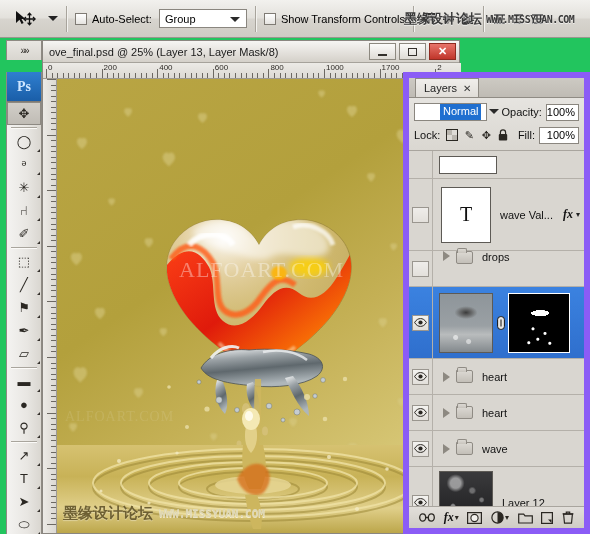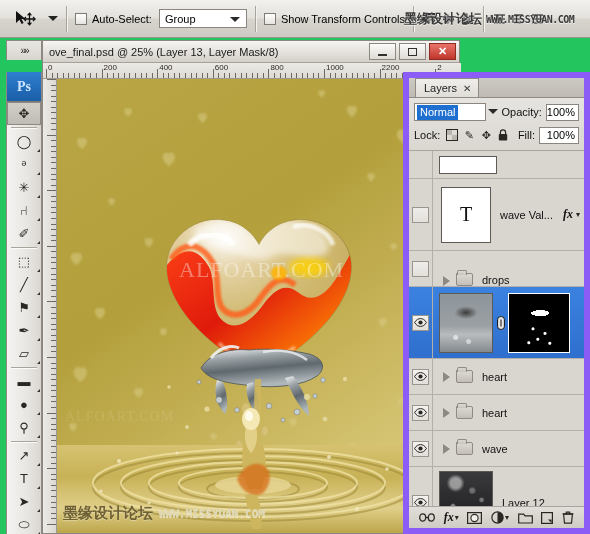--- a/index.html
+++ b/index.html
@@ -153,21 +153,21 @@
     display: flex; align-items: center; gap: 6px; font-size: 11px; color: #1d1d1d;
   }
   .ptab .x { font-size: 10px; color: #3a3a3a; }
   #panel-controls {
     background: linear-gradient(#e6e4e0,#dad7d1); border-bottom: 1px solid #a9a59e;
     padding: 4px 5px 5px 5px;
   }
   .ctl-row { display: flex; align-items: center; height: 20px; }
   .blend-select {
     width: 98px; height: 18px; border: 1px solid #8a867f; background: #fff;
-    position: relative; display: flex; align-items: center;
+    position: relative; display: flex;  padding-left: 23px;
   }
   .blend-val {
     background: #1f6fd0; color: #fff; font-size: 11px;
     padding: 1px 3px; margin-left: 2px; line-height: 13px;
   }
   .blend-arw {
     position: absolute; right: -14px; top: 6px; width: 0; height: 0;
     border-left: 5px solid transparent; border-right: 5px solid transparent;
     border-top: 5px solid #2a2a2a;
   }
@@ -526,21 +526,21 @@
         <div class="rtick" style="left: 386.64px;"></div>
         <div class="rtick maj" style="left: 392.2px;"></div>
         <div class="rtick" style="left: 397.76px;"></div>
         <div class="rtick" style="left: 403.32px;"></div>
         <div class="rnum" style="left: 5px;">0</div>
         <div class="rnum" style="left: 60.6px;">200</div>
         <div class="rnum" style="left: 116.2px;">400</div>
         <div class="rnum" style="left: 171.8px;">600</div>
         <div class="rnum" style="left: 227.4px;">800</div>
         <div class="rnum" style="left: 283px;">1000</div>
-        <div class="rnum" style="left: 338.6px;">2200</div>
+        <div class="rnum" style="left: 338.6px;">1700</div>
         <div class="rnum" style="left: 394.2px;">2</div>
       </div>
     <div id="ruler-v">
         <div style="position: absolute; right: 0px; width: 9px; height: 1px; background: rgb(108, 104, 98); top: 0px;"></div>
         <div style="position: absolute; right: 0px; width: 5px; height: 1px; background: rgb(108, 104, 98); top: 5.56px;"></div>
         <div style="position: absolute; right: 0px; width: 5px; height: 1px; background: rgb(108, 104, 98); top: 11.12px;"></div>
         <div style="position: absolute; right: 0px; width: 5px; height: 1px; background: rgb(108, 104, 98); top: 16.68px;"></div>
         <div style="position: absolute; right: 0px; width: 5px; height: 1px; background: rgb(108, 104, 98); top: 22.24px;"></div>
         <div style="position: absolute; right: 0px; width: 5px; height: 1px; background: rgb(108, 104, 98); top: 27.8px;"></div>
         <div style="position: absolute; right: 0px; width: 5px; height: 1px; background: rgb(108, 104, 98); top: 33.36px;"></div>
@@ -867,21 +867,21 @@
             <div class="fx-cell">
               <span class="fx-glyph">fx</span>
               <span style="font-size:8px;color:#222;">▾</span>
             </div>
           </div>
         </div>
         <div class="layer-row">
           <div class="eye-cell">
             <div class="eye-box empty"></div>
           </div>
-          <div style="flex: 1 1 0%; display: flex; align-items: flex-end; height: 100%;">
+          <div style="flex: 1 1 0%; display: flex; align-items: flex-start; height: 100%;">
             <div class="disc-tri"></div>
             <div class="folder-ico"></div>
             <div class="name-cell">drops</div>
           </div>
         </div>
         <div class="layer-row selected tall">
           <div class="eye-cell">
             <div class="eye-box">
               <svg width="13" height="9" viewBox="0 0 13 9">
                 <path d="M0.6 4.5C2.5 1.3 4.6 0.6 6.5 0.6S10.5 1.3 12.4 4.5C10.5 7.7 8.4 8.4 6.5 8.4S2.5 7.7 0.6 4.5Z" fill="none" stroke="#2a2722" stroke-width="1"></path>

